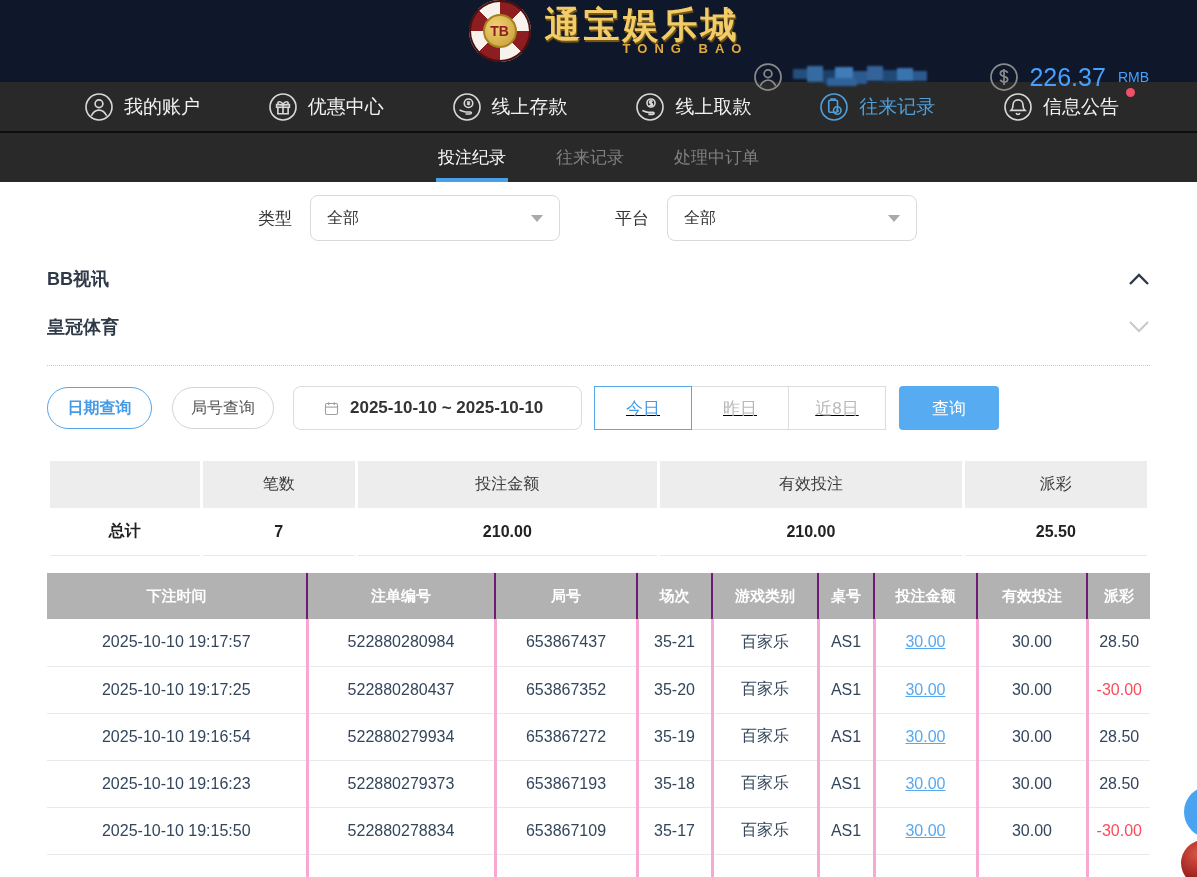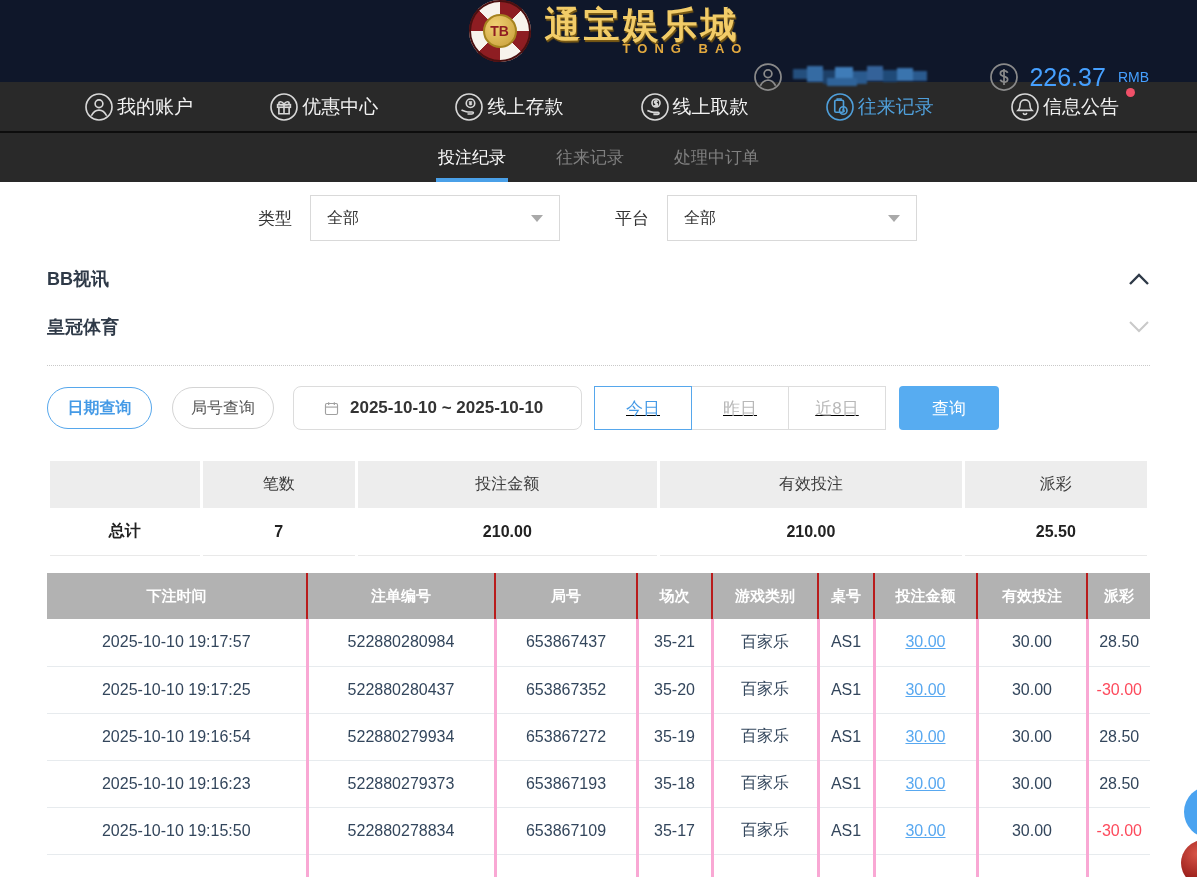--- a/index.html
+++ b/index.html
@@ -23,39 +23,39 @@
   .user-group, .balance-group { display:flex; align-items:center; gap:10px; }
   .round-icon { width:30px; height:30px; color:#8a8a8a; }
   .round-icon svg { width:100%; height:100%; stroke:currentColor; fill:none; stroke-width:1.4; }
   .redacted { display:block; filter:blur(1px); }
   .balance-amount { color:#46a0ff; font-size:25px; }
   .balance-currency { color:#46a0ff; font-size:14px; margin-left:2px; }
 
   
   .main-nav { height:49px; background:#292929; display:flex; align-items:center;
     justify-content:space-between; padding:0 78px 0 84px; }
-  .nav-item { display:flex; align-items:center; gap:3px; color:#f2f2f2; font-size:19px; cursor:pointer; position:relative; }
+  .nav-item { display:flex; align-items:center; gap:10px; color:#f2f2f2; font-size:19px; cursor:pointer; position:relative; }
   .nav-item .nav-icon { width:30px; height:30px; color:#d8d8d8; }
   .nav-item .nav-icon svg { width:100%; height:100%; stroke:currentColor; fill:none; stroke-width:1.3; }
   .nav-item.active { color:#4f9fda; }
   .nav-item.active .nav-icon { color:#4f9fda; }
   .nav-dot { position:absolute; top:-4px; right:-16px; width:9px; height:9px; border-radius:50%; background:#ef5068; }
 
   
   .tab-bar { height:51px; background:#292929; border-top:2px solid #0d0d0d;
     display:flex; align-items:stretch; justify-content:center; gap:46px; }
   .tab { display:flex; align-items:center; color:#808080; font-size:17px; cursor:pointer; position:relative; padding:0 2px; }
   .tab.active { color:#ffffff; }
   .tab.active::after { content:""; position:absolute; left:0; right:0; bottom:0; height:4px; background:#4aa0e8; }
 
   
   .content { padding:0 47px; }
   .filter-row { margin:13px 0 0 211px; display:flex; align-items:center; }
   .filter-label { font-size:17px; color:#333; margin-right:18px; }
-  .select-box { width:250px; height:46px; border:1px solid #d9d9d9; border-radius:0; background:#fff;
+  .select-box { width:250px; height:46px; border:1px solid #d9d9d9; border-radius:8px; background:#fff;
     display:flex; align-items:center; padding:0 16px; font-size:16px; color:#333; cursor:pointer; position:relative; }
   .select-caret { position:absolute; right:16px; width:0; height:0;
     border-left:6px solid transparent; border-right:6px solid transparent; border-top:7px solid #a9a9a9; }
   .filter-gap { width:55px; }
 
   .section-header { display:flex; align-items:center; justify-content:space-between; }
   .section-title { font-size:18px; font-weight:bold; color:#2f3a48; }
   .section-crown { margin-top:24px; padding-bottom:26px; border-bottom:1px dotted #c9c9c9; }
   .section-bb { margin-top:26px; }
   .chev { width:22px; height:14px; cursor:pointer; }
@@ -79,21 +79,21 @@
 
   
   .summary-table { margin-top:31px; width:1103px; border-collapse:separate; border-spacing:3px 0; table-layout:fixed; }
   .summary-table th { background:#ededed; height:47px; font-weight:normal; font-size:16px; color:#3c3c3c; }
   .summary-table td { background:#fff; height:48px; text-align:center; font-size:16px; font-weight:bold; color:#222;
     border-bottom:1px solid #e9e9e9; }
 
   
   .bet-table { margin-top:17px; width:1103px; border-collapse:collapse; table-layout:fixed; }
   .bet-table th { background:#b2b2b2; color:#fff; font-size:15px; font-weight:bold; height:46px;
-    border-right:2px solid #b91c1c; }
+    border-right:2px solid #701a75; }
   .bet-table th:last-child { border-right:none; }
   .bet-table td { height:47px; text-align:center; font-size:16px; color:#33465c;
     border-bottom:1px solid #e7ebee; border-right:3px solid #f9a8d4; background:#fff; }
   .bet-table td:last-child { border-right:none; }
   .bet-table td.bet-link { color:#58a8f0; text-decoration:underline; cursor:pointer; }
   .bet-table td.neg { color:#fd4a5c; }
 
   
   .float-blue { position:absolute; left:1184px; top:786px; width:52px; height:52px; border-radius:50%;
     background:#4aa3f0; cursor:pointer; }

